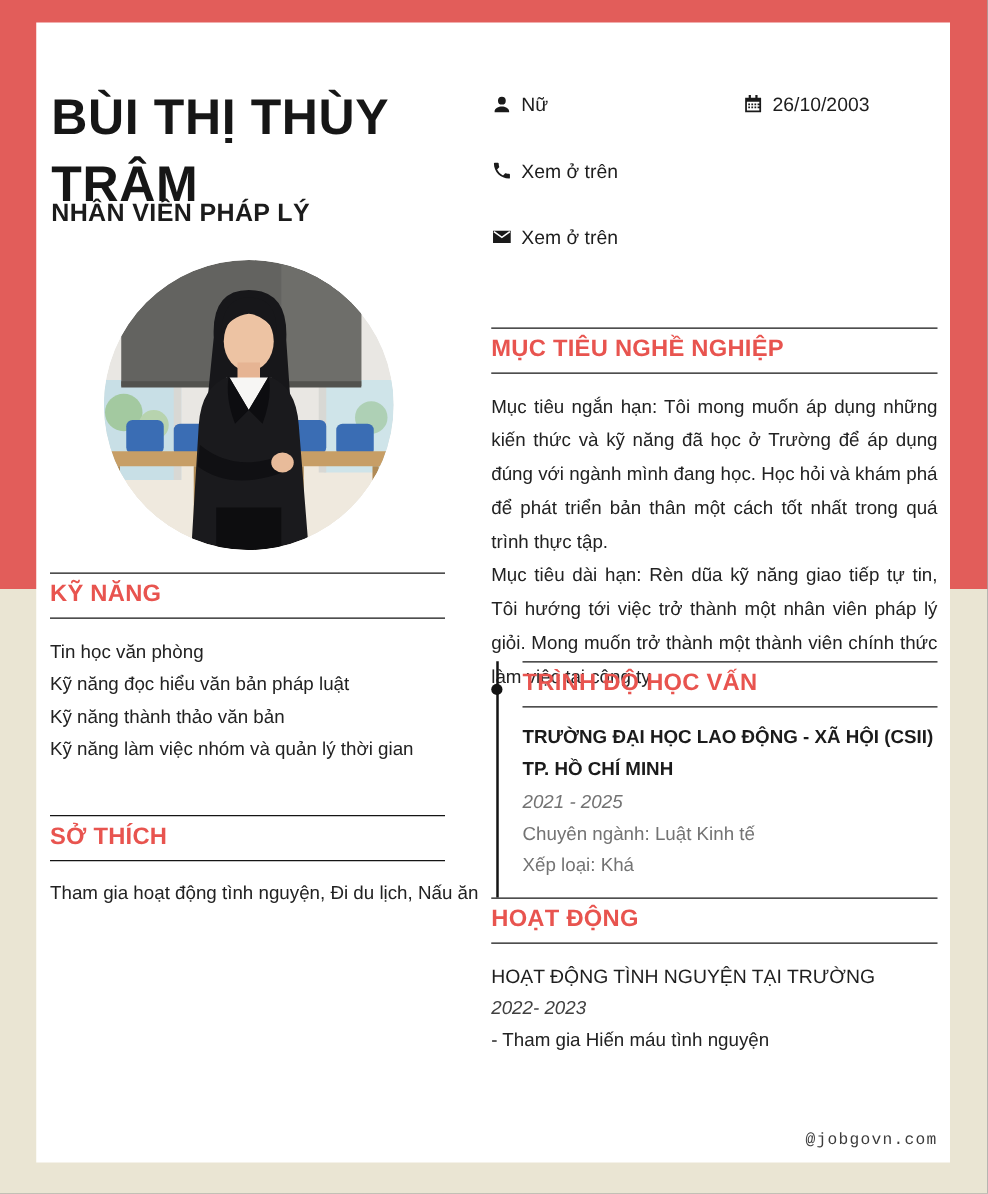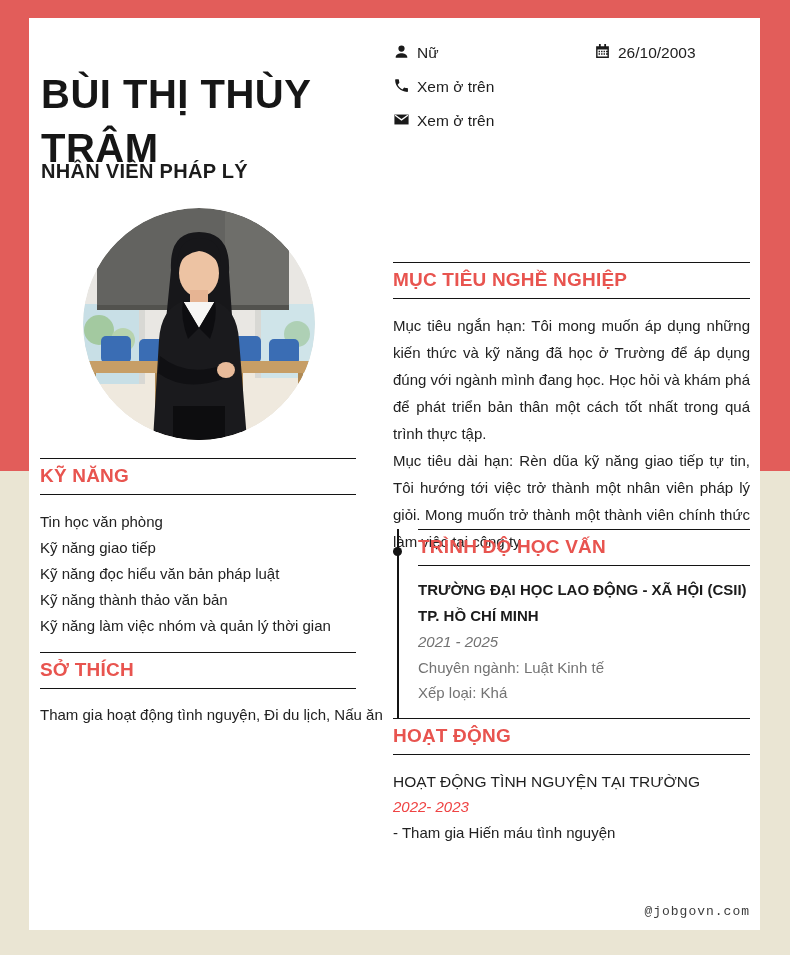--- a/index.html
+++ b/index.html
@@ -43,21 +43,21 @@
   .skills-list{
     list-style:none;margin:0;padding:14px 0 0 0;
     font-size:15px;color:#222;line-height:26px;
   }
   .plain-text{
     margin:0;padding-top:17px;font-size:15px;color:#222;white-space:nowrap;
   }
 
   
   .info-block{position:absolute;left:364px;top:24px;width:357px;font-size:15.5px;color:#1d1d1d;}
-  .info-row{position:relative;display:flex;align-items:flex-start;margin-bottom:13px;line-height:21px;}
+  .info-row{position:relative;display:flex;align-items:flex-start;margin-bottom:13px;line-height:21px;margin-top:32px;}
   .info-row .cell{display:flex;align-items:flex-start;gap:7px;}
   .cell.dob{position:absolute;left:201px;top:0;}
   .info-icon{flex:0 0 17px;width:17px;height:17px;margin-top:1px;}
   .info-icon svg{display:block;width:17px;height:17px;fill:#1a1a1a;}
   .addr-text{line-height:24px;}
 
   
   .objective{top:244px;}
   .objective p{
     margin:0;padding-top:13px;
@@ -70,21 +70,21 @@
   .timeline-line{position:absolute;left:4px;top:0;width:2px;height:189px;background:#141414;}
   .timeline-dot{position:absolute;left:0;top:18px;width:9px;height:9px;border-radius:50%;background:#141414;}
   .edu-content{margin-left:25px;}
   .edu-school{padding-top:11px;font-size:15px;font-weight:700;line-height:26px;color:#1b1b1b;}
   .edu-line{font-size:15px;line-height:25.5px;color:#737373;}
   .italic{font-style:italic;}
 
   
   .activities{top:700px;}
   .act-org{padding-top:15px;font-size:15.5px;line-height:24px;color:#1f1f1f;}
-  .act-line{font-size:15px;line-height:26px;color:#ef4444;}
+  .act-line{font-size:15px;line-height:26px;color:#404040;}
   .act-item{font-size:15px;line-height:26px;color:#222;}
 
   .watermark{
     position:absolute;right:10px;top:886px;
     font-family:"Liberation Mono","DejaVu Sans Mono",monospace;
     font-size:13px;color:#3c3c3c;letter-spacing:1px;
   }
 </style>
 </head>
 <body>
@@ -140,21 +140,20 @@
           <ellipse cx="143" cy="162" rx="9" ry="8" fill="#e8bb9a"></ellipse>
           <rect x="90" y="198" width="52" height="34" fill="#0d0d0f"></rect>
         </g>
       </svg>
     </div>
 
     <div class="col-left" style="top:440px;">
       <div class="section-head">KỸ NĂNG</div>
       <ul class="skills-list">
         <li>Tin học văn phòng</li>
-        <li>Kỹ năng giao tiếp</li>
         <li>Kỹ năng đọc hiểu văn bản pháp luật</li>
         <li>Kỹ năng thành thảo văn bản</li>
         <li>Kỹ năng làm việc nhóm và quản lý thời gian</li>
       </ul>
     </div>
 
     <div class="col-left" style="top:634px;">
       <div class="section-head">SỞ THÍCH</div>
       <p class="plain-text">Tham gia hoạt động tình nguyện, Đi du lịch, Nấu ăn</p>
     </div>

